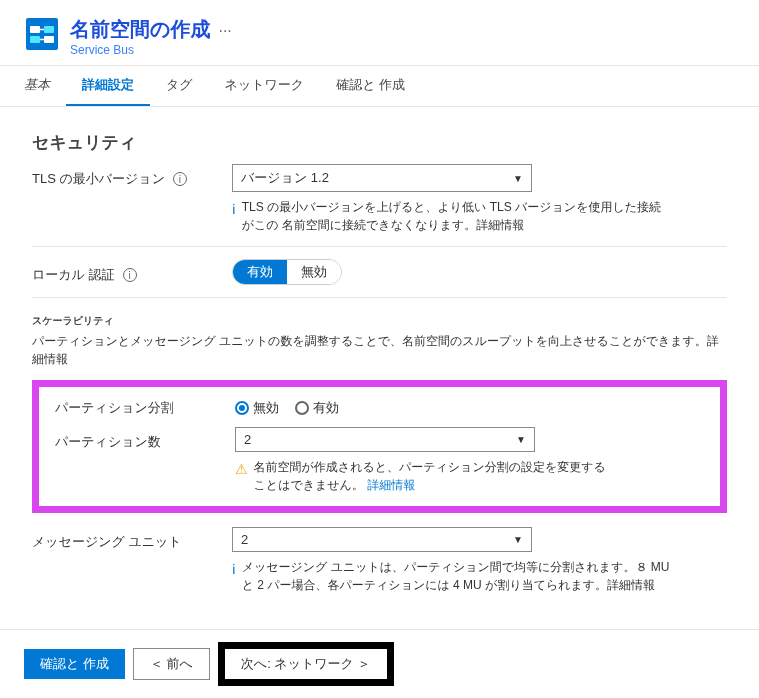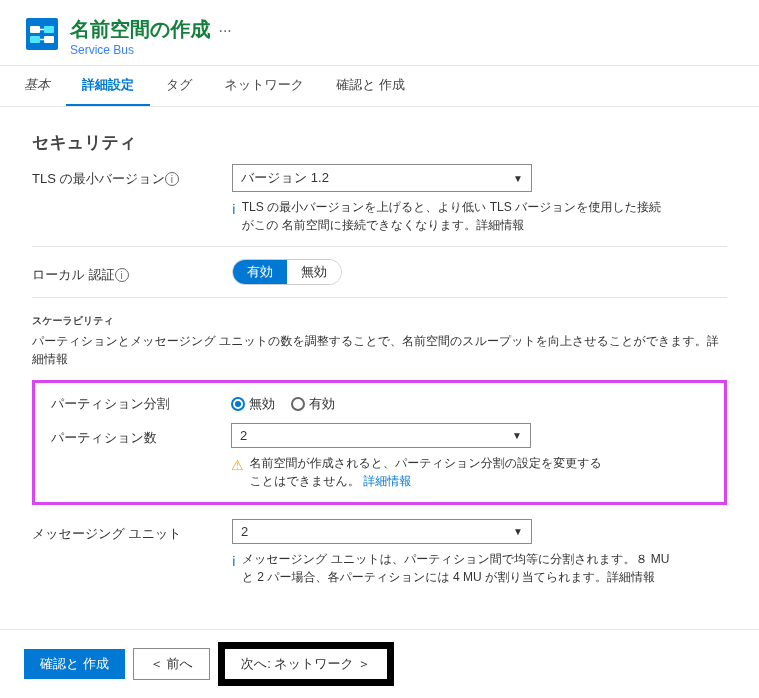--- a/index.html
+++ b/index.html
@@ -39,21 +39,21 @@
       width: 32px;
       height: 32px;
     }
     .header-text {
       display: flex;
       flex-direction: column;
     }
     .header-title {
       font-size: 20px;
       font-weight: 600;
-      color: #15803d;
+      color: #1d4ed8;
       line-height: 1.3;
     }
     .header-subtitle {
       font-size: 12px;
       color: #3b82f6;
       margin-top: 1px;
     }
     .header-more {
       margin-left: 8px;
       color: #666;
@@ -111,21 +111,21 @@
       margin-bottom: 12px;
     }
     .form-label {
       width: 200px;
       flex-shrink: 0;
       font-size: 13px;
       color: #333;
       padding-top: 6px;
       display: flex;
       align-items: center;
-      gap: 0;
+      gap: 8px;
     }
     .form-control {
       flex: 1;
     }
 
     
     .info-icon {
       display: inline-flex;
       align-items: center;
       justify-content: center;
@@ -232,21 +232,21 @@
     }
     .scalability-desc {
       font-size: 12px;
       color: #333;
       margin-bottom: 12px;
       line-height: 1.5;
     }
 
     
     .partition-box {
-      border: 3px solid #d946ef;
+      border: 7px solid #d946ef;
       padding: 12px 16px;
       margin-bottom: 14px;
     }
     .partition-row {
       display: flex;
       align-items: center;
       margin-bottom: 10px;
     }
     .partition-label {
       width: 180px;

